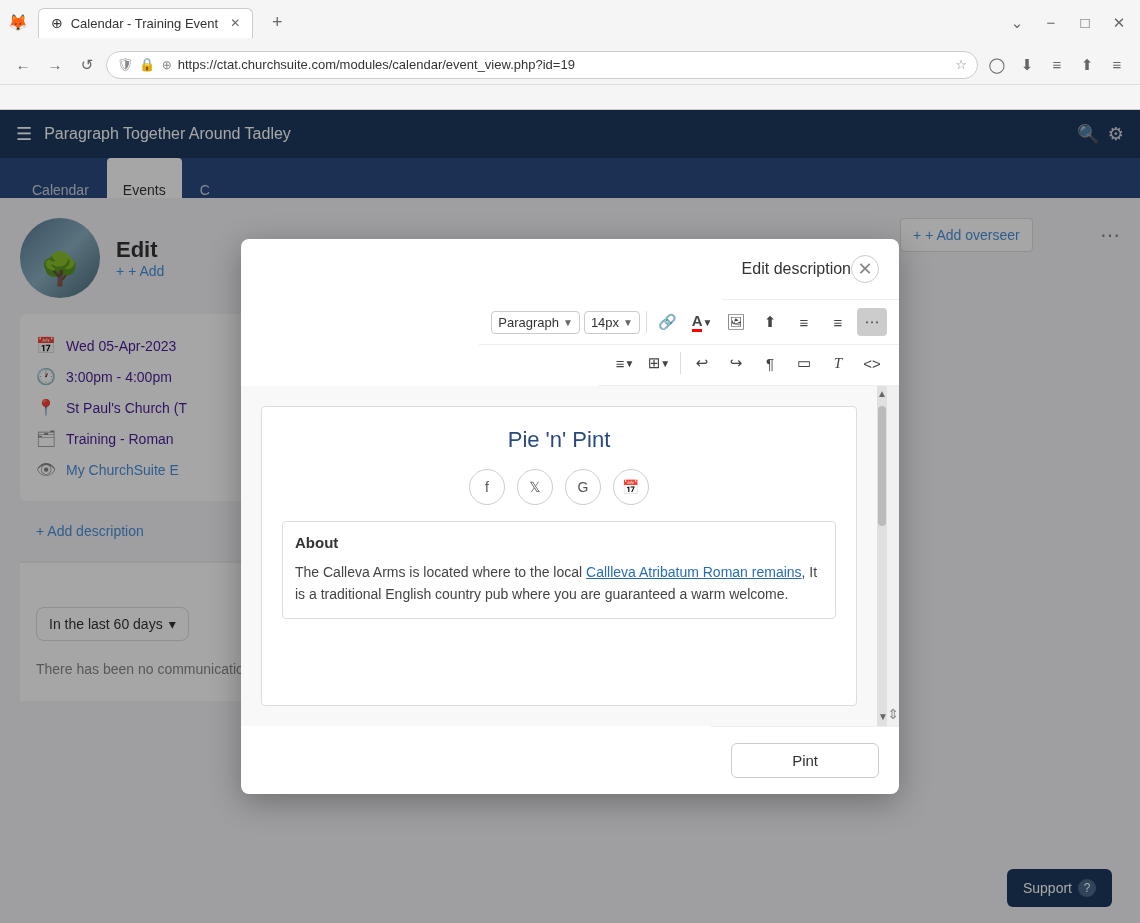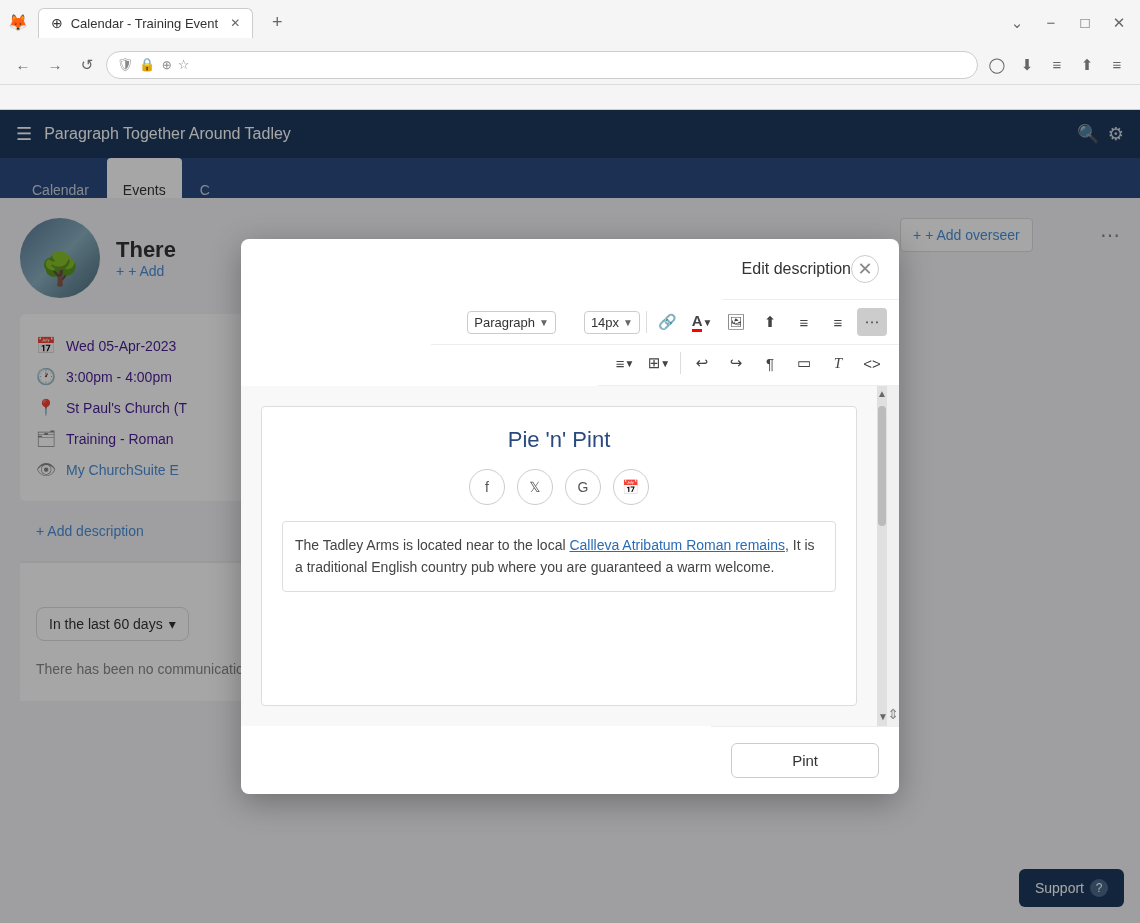--- a/index.html
+++ b/index.html
@@ -51,34 +51,34 @@
     .detail-value { color: #4c1d95; }
     .detail-link { color: #4a90d9; }
 
     
     .add-description { color: #4a90d9; font-size: 14px; cursor: pointer; padding: 10px 16px; }
     .section-title { text-align: center; color: #888; font-size: 14px; border-top: 1px solid #eee; padding-top: 16px; margin-bottom: 12px; }
     .days-filter { display: flex; align-items: center; gap: 6px; font-size: 14px; color: #333; cursor: pointer; padding: 8px 12px; border: 1px solid #ddd; border-radius: 8px; width: fit-content; }
     .no-comms { color: #888; font-size: 14px; padding: 8px 0; }
 
     
-    .support-btn { position: absolute; bottom: 16px; right: 16px; background: #1e3a5f; color: white; padding: 10px 16px; border-radius: 6px; font-size: 14px; cursor: pointer; display: flex; align-items: center; gap: 6px; }
+    .support-btn { position: absolute; bottom: 16px; right: 28px; background: #1e3a5f; color: white; padding: 10px 16px; border-radius: 6px; font-size: 14px; cursor: pointer; display: flex; align-items: center; gap: 6px; }
 
     
     .modal-overlay { position: absolute; top: 0; left: 0; right: 0; bottom: 0; background: rgba(0,0,0,0.35); display: flex; align-items: center; justify-content: center; z-index: 100; }
 
     
     .modal { background: white; border-radius: 8px; width: 658px; max-height: 620px; box-shadow: 0 8px 32px rgba(0,0,0,0.3); display: flex; flex-direction: column; align-items: flex-end; }
     .modal-header { padding: 16px 20px; border-bottom: 1px solid #eee; display: flex; align-items: center; justify-content: space-between; }
     .modal-title { font-size: 16px; font-weight: 500; color: #333; }
     .modal-close { color: #888; font-size: 18px; cursor: pointer; width: 28px; height: 28px; display: flex; align-items: center; justify-content: center; border: 1px solid #ccc; border-radius: 50%; }
 
     
     .editor-toolbar { padding: 8px 12px; border-bottom: 1px solid #eee; display: flex; align-items: center; gap: 4px; flex-wrap: wrap; }
-    .toolbar-select { border: 1px solid #ccc; border-radius: 4px; padding: 3px 6px; font-size: 13px; color: #333; cursor: pointer; display: flex; align-items: center; gap: 4px; background: white; margin-left: 24px; }
+    .toolbar-select { border: 1px solid #ccc; border-radius: 4px; padding: 3px 6px; font-size: 13px; color: #333; cursor: pointer; display: flex; align-items: center; gap: 4px; background: white; }
     .toolbar-select-arrow { font-size: 10px; color: #666; }
     .toolbar-sep { width: 1px; height: 22px; background: #ddd; margin: 0 2px; }
     .toolbar-btn { width: 30px; height: 28px; display: flex; align-items: center; justify-content: center; border-radius: 4px; cursor: pointer; color: #444; font-size: 15px; border: none; background: transparent; }
     .toolbar-btn.active { background: #e0e0e0; }
     .toolbar-row2 { padding: 4px 12px 8px; border-bottom: 1px solid #eee; display: flex; align-items: center; gap: 4px; }
 
     
     .editor-body { flex: 1; overflow: hidden; position: relative; display: flex; }
     .editor-content { flex: 1; overflow-y: auto; padding: 20px; background: #f8f8f8; }
     .editor-scroll { width: 10px; background: #e0e0e0; position: relative; }
@@ -133,20 +133,21 @@
   </div>
 
   <div class="browser-navbar">
     <span class="nav-btn">←</span>
     <span class="nav-btn">→</span>
     <span class="nav-btn">↺</span>
     <div class="address-bar">
       <span style="color:#888">🛡</span>
       <span style="color:#888">🔒</span>
       <span style="color:#888; font-size:12px">⊕</span>
+      <span class="address-url">https://ctat.churchsuite.com/modules/calendar/event_view.php?id=19</span>
       <span style="color:#888">☆</span>
     </div>
     <div class="nav-icons">
       <span class="nav-btn">◯</span>
       <span class="nav-btn">⬇</span>
       <span class="nav-btn">≡</span>
       <span class="nav-btn">⬆</span>
       <span class="nav-btn">≡</span>
     </div>
   </div>
@@ -177,21 +178,21 @@
 
   <div class="main-content">
 
     <div class="left-panel">
 
       <div class="event-header">
         <div class="avatar-img">
           <span class="avatar-tree">🌳</span>
         </div>
         <div>
-          <div class="event-title">There</div>
+          <div class="event-title">Edit</div>
           <div class="add-btn">
             <span>+</span>
             <span>+ Add</span>
           </div>
         </div>
       </div>
 
       <div class="event-details">
         <div class="detail-row">
           <span class="detail-icon">📅</span>
@@ -300,22 +301,23 @@
             <div class="editor-event-title">Pie 'n' Pint</div>
 
             <div class="editor-social-icons">
               <div class="social-icon">f</div>
               <div class="social-icon">𝕏</div>
               <div class="social-icon">G</div>
               <div class="social-icon">📅</div>
             </div>
 
             <div class="about-section">
+              <div class="about-title">About</div>
               <div class="about-text">
-                <span>The Tadley Arms is located near to the local </span><a class="about-link">Callleva Atribatum Roman remains</a><span>, It is a traditional English country pub where you are guaranteed a warm welcome.</span>
+                <span>The Calleva Arms is located where to the local </span><a class="about-link">Callleva Atribatum Roman remains</a><span>, It is a traditional English country pub where you are guaranteed a warm welcome.</span>
               </div>
             </div>
 
           </div>
         </div>
 
         <div class="editor-scroll">
           <div class="scroll-arrows">
             <span class="scroll-arrow">▲</span>
           </div>

